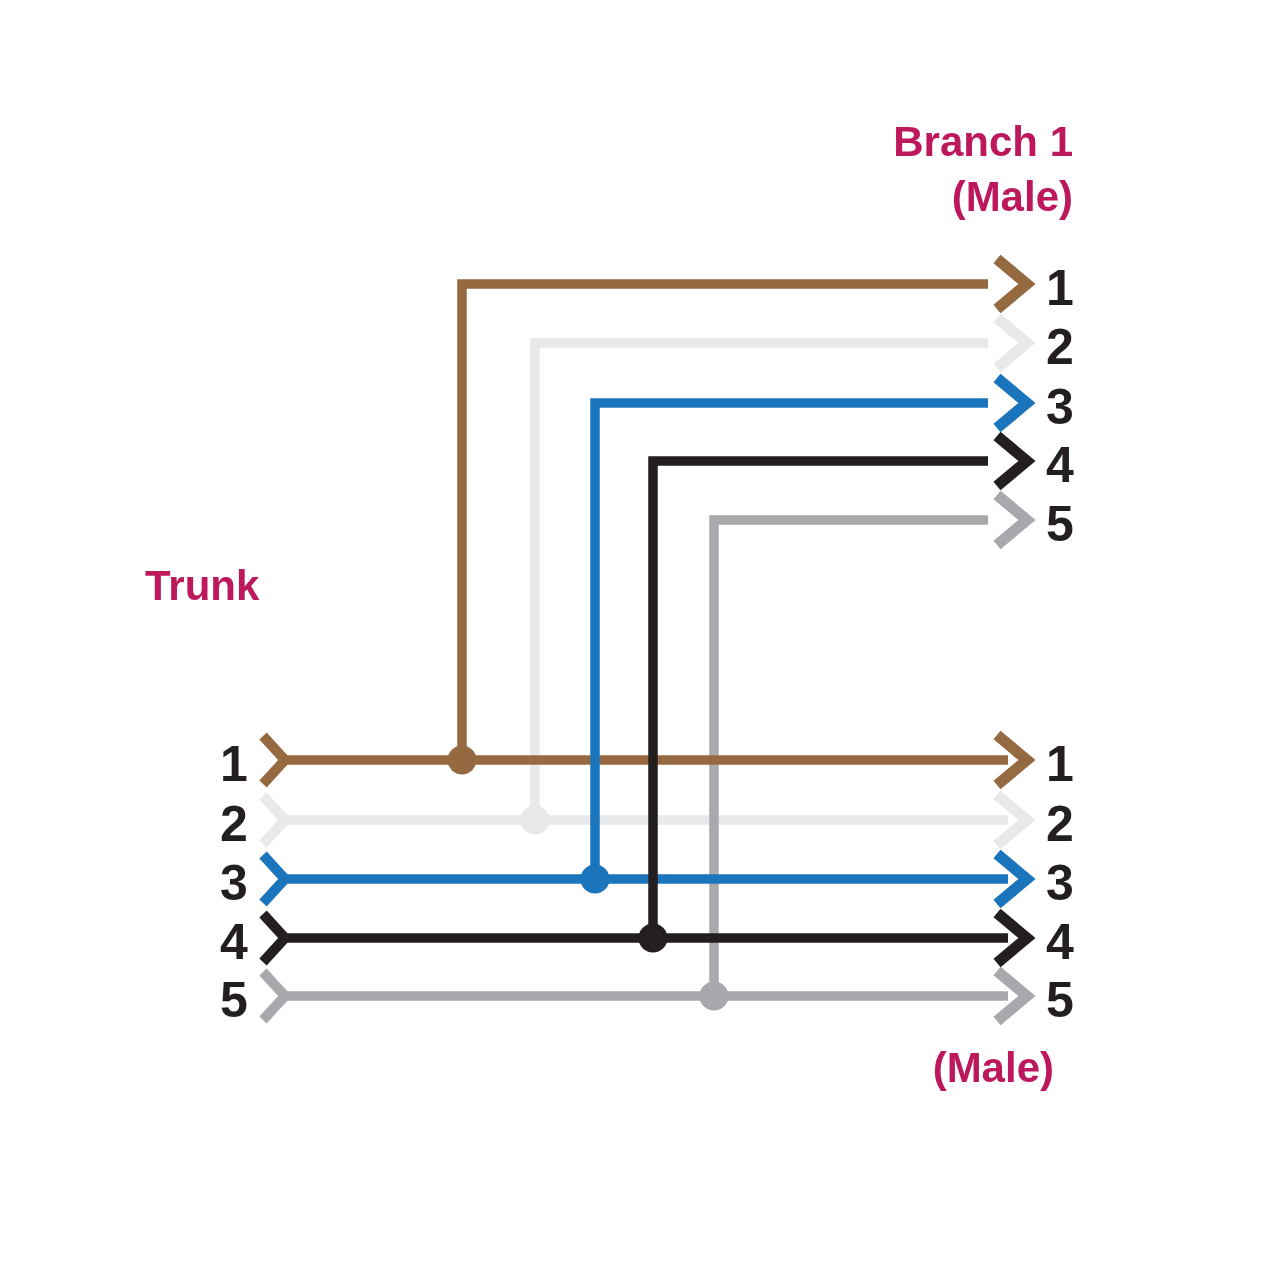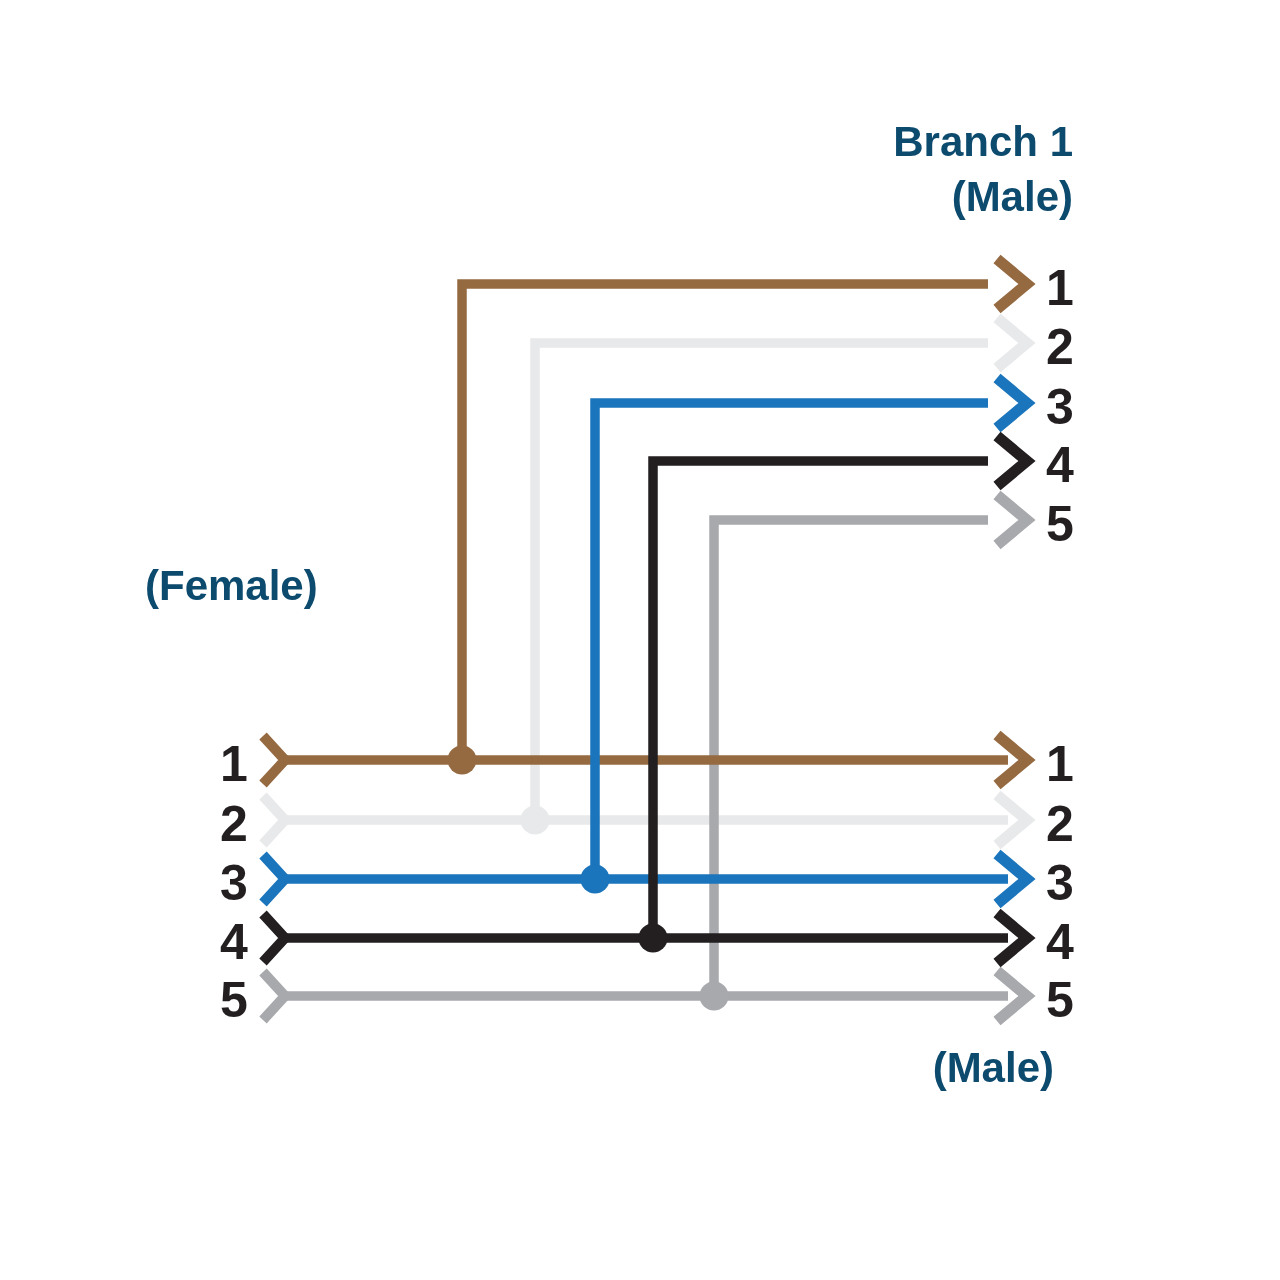--- a/index.html
+++ b/index.html
@@ -19,21 +19,21 @@
     position: absolute;
     left: 0; top: 0;
     width: 1280px;
     height: 1280px;
   }
   .conn-label {
     position: absolute;
     font-weight: bold;
     font-size: 42px;
     line-height: 55px;
-    color: #0c4a6e;
+    color: #be185d;
     white-space: nowrap;
   }
   #branch1-label { top: 114px; right: 207px; text-align: right; }
   #trunk-label   { top: 558px; left: 145px;  text-align: left;  }
   #branch2-label { top: 1040px; right: 226px; text-align: right; }
 </style>
 </head>
 <body>
 
 <div id="canvas">
@@ -97,20 +97,20 @@
         <text font-family="&quot;Liberation Sans&quot;, sans-serif" font-weight="bold" font-size="50" fill="#231F20" text-anchor="middle" x="1060" y="1017">5</text>
       </g>
     </svg>
 
   <div class="conn-label" id="branch1-label">
     <div>Branch 1</div>
     <div>(Male)</div>
   </div>
 
   <div class="conn-label" id="trunk-label">
-    <div>(Female)</div>
+    <div>Trunk</div>
   </div>
 
   <div class="conn-label" id="branch2-label">
     <div>(Male)</div>
   </div>
 
 </div>
 
 </body></html>

